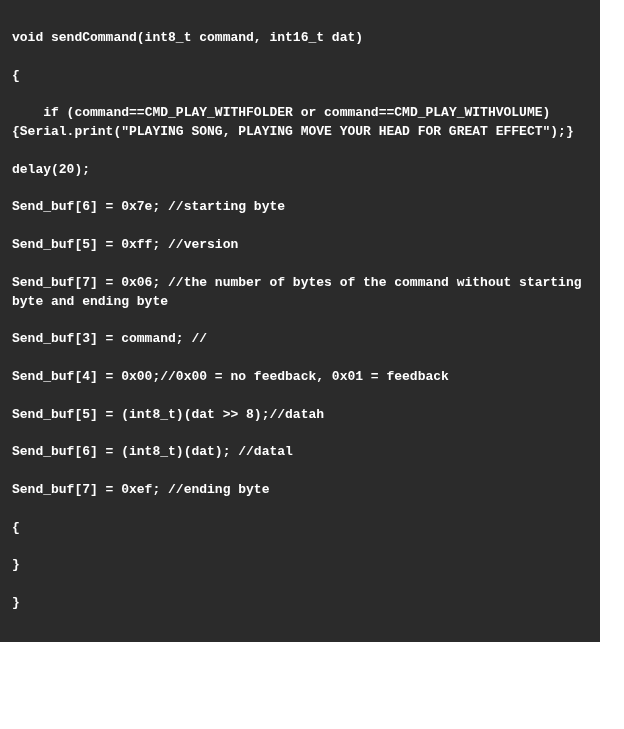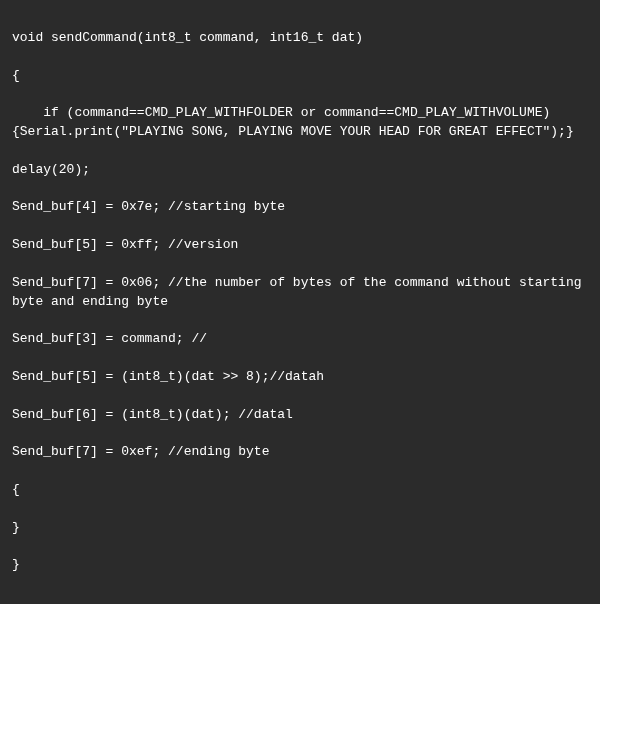--- a/index.html
+++ b/index.html
@@ -14,34 +14,35 @@
     color: #fff;
     font-family: "Consolas", "Courier New", monospace;
     font-size: 13px;
     line-height: 1.45;
     padding: 10px 12px;
     width: 600px;
     box-sizing: border-box;
     white-space: pre-wrap;
     word-wrap: break-word;
   }
-  .code-line { display: block; }
+  .code-line { display: block; font-weight: bold; }
 
 </style>
 </head>
 <body>
 
 <div class="code-block">
 <span class="code-line">void sendCommand(int8_t command, int16_t dat)</span>
 <span class="code-line">{</span>
 <span class="code-line">    if (command==CMD_PLAY_WITHFOLDER or command==CMD_PLAY_WITHVOLUME){Serial.print("PLAYING SONG, PLAYING MOVE YOUR HEAD FOR GREAT EFFECT");}</span>
 <span class="code-line">delay(20);</span>
-<span class="code-line">Send_buf[4] = 0x7e; //starting byte</span>
+<span class="code-line">Send_buf[6] = 0x7e; //starting byte</span>
 <span class="code-line">Send_buf[5] = 0xff; //version</span>
 <span class="code-line">Send_buf[7] = 0x06; //the number of bytes of the command without starting byte and ending byte</span>
 <span class="code-line">Send_buf[3] = command; //</span>
+<span class="code-line">Send_buf[4] = 0x00;//0x00 = no feedback, 0x01 = feedback</span>
 <span class="code-line">Send_buf[5] = (int8_t)(dat &gt;&gt; 8);//datah</span>
 <span class="code-line">Send_buf[6] = (int8_t)(dat); //datal</span>
 <span class="code-line">Send_buf[7] = 0xef; //ending byte</span>
 <span class="code-line">{</span>
 <span class="code-line">}</span>
 <span class="code-line">}</span>
 </div>
 
 </body></html>

